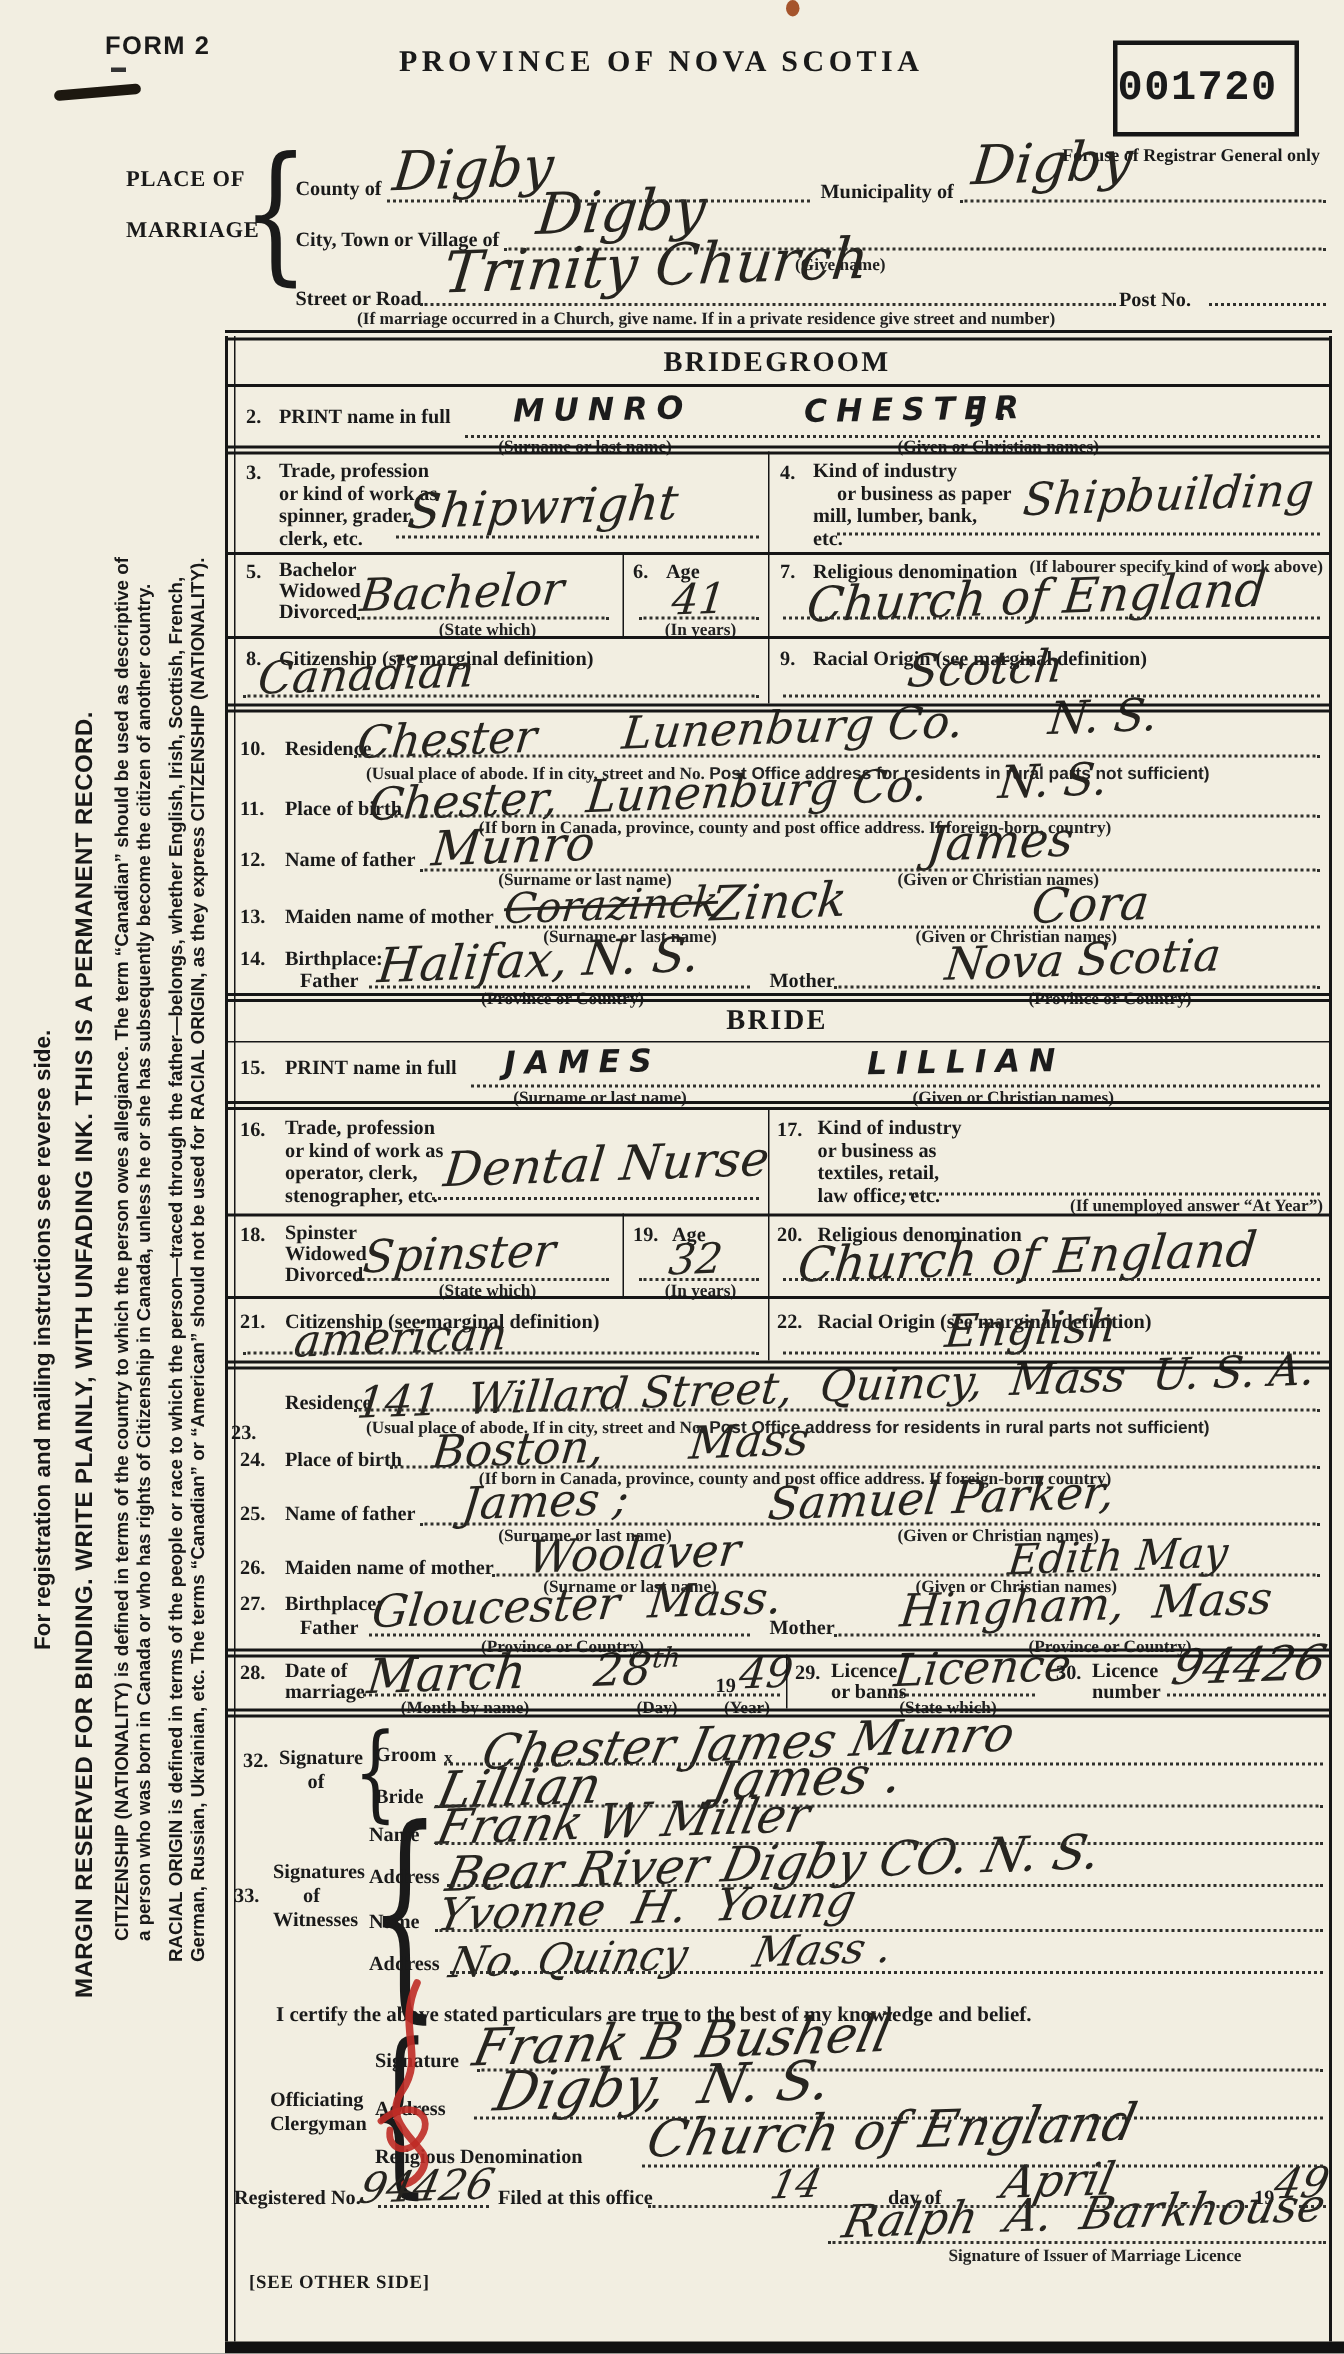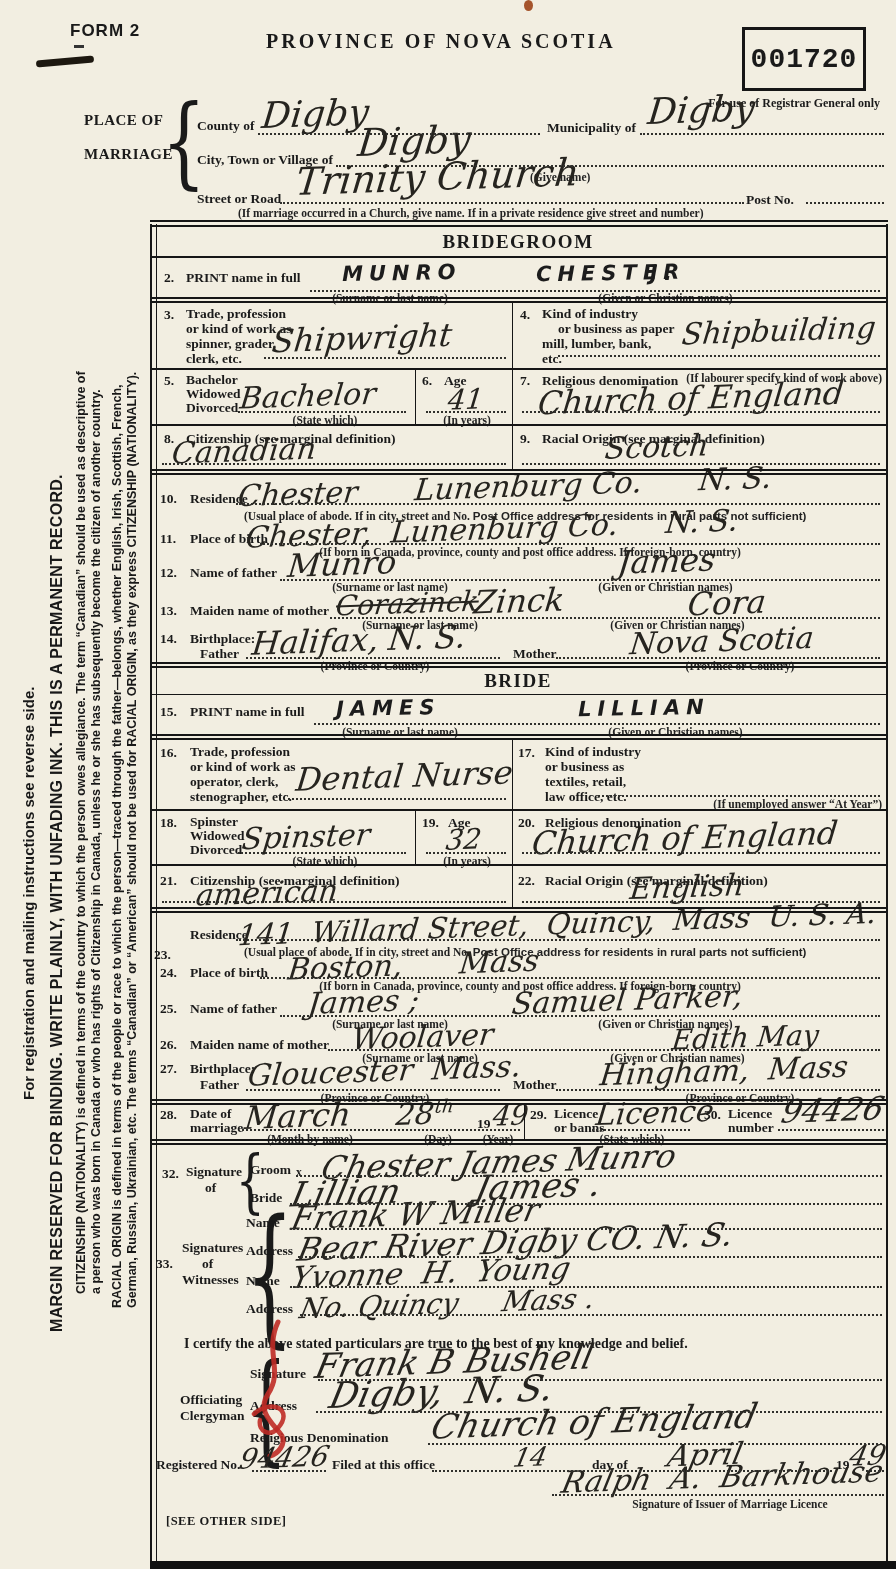--- a/index.html
+++ b/index.html
@@ -17,21 +17,21 @@
       transform:rotate(-2deg) skewX(-14deg);line-height:1;}
   .cap{font-family:"DejaVu Sans",sans-serif;font-style:italic;font-weight:600;font-size:21px;
       letter-spacing:6px;color:#1c1c1c;white-space:pre;transform:rotate(-1deg);}
   .ttl{font:700 19px "Liberation Serif",serif;letter-spacing:1.5px;text-align:center;width:736px;left:150px;}
   .brace{font-family:"DejaVu Serif",serif;font-weight:400;color:#1a1a1a;line-height:1;transform-origin:center;}
   .hl,.vl{position:absolute;background:#161616;}
   .dot{position:absolute;height:0;border-bottom:2px dotted #30302c;}
   .mv{position:absolute;transform-origin:0 0;transform:rotate(-90deg);
       font-family:"Liberation Sans",sans-serif;font-weight:700;color:#181818;white-space:nowrap;}
   .strike{text-decoration:line-through;text-decoration-thickness:2px;}
-  .box{position:absolute;border:3px solid #161616;display:flex;align-items:center;justify-content:center;}
+  .box{position:absolute;border:3px solid #161616;display:flex;align-items:center;}
   .serif-sub2{font:700 11.5px "Liberation Sans",sans-serif;}
   sup{font-size:60%;}
 </style>
 </head>
 <body>
 
 <div id="sheet">
 
   <div class="mv" style="left:20px;top:1100px;font-size:15px;">For registration and mailing instructions see reverse side.</div>
   <div class="mv" style="left:48px;top:1332px;font-size:16px;letter-spacing:.3px;">MARGIN RESERVED FOR BINDING.  WRITE PLAINLY, WITH UNFADING INK.  THIS IS A PERMANENT RECORD.</div>

